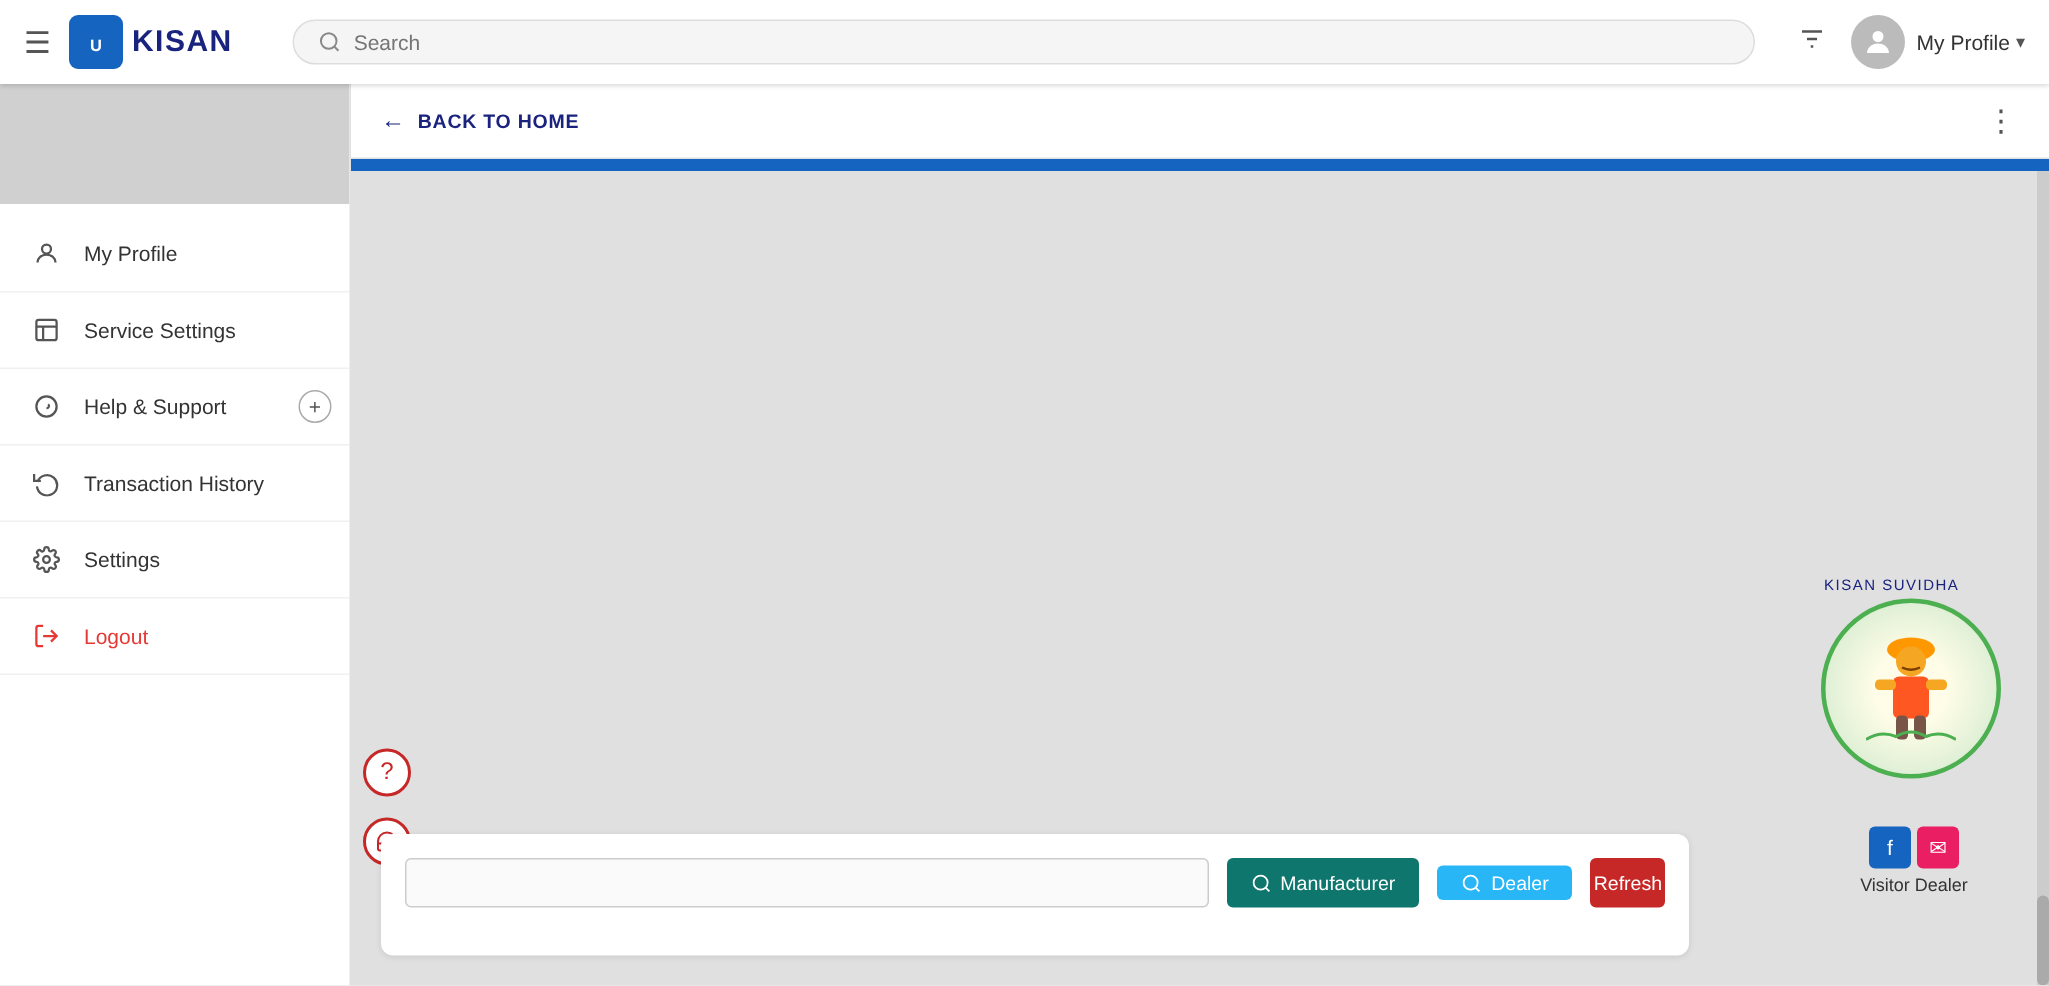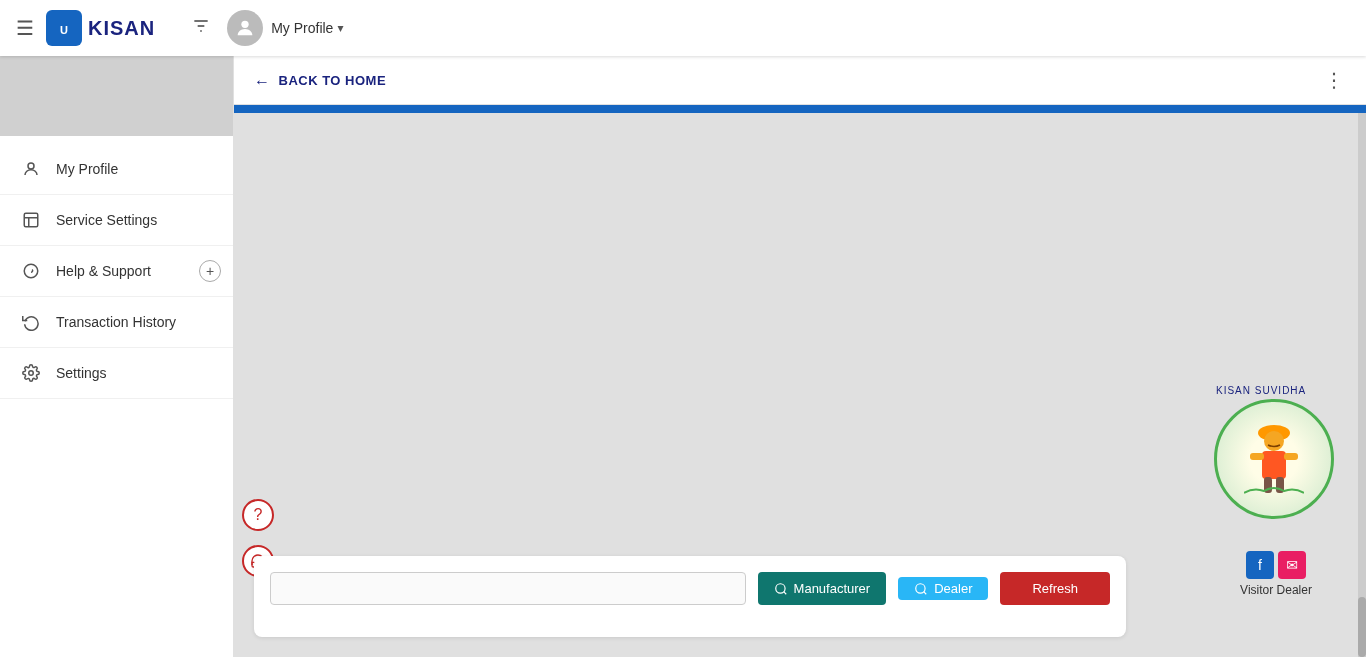--- a/index.html
+++ b/index.html
@@ -257,21 +257,21 @@
       cursor: pointer;
       font-size: 13px;
       display: flex;
       align-items: center;
       gap: 6px;
     }
     .btn-refresh {
       background: #c62828;
       color: #fff;
       border: none;
-      padding: 9px 32px;
+      padding: 9px 2px;
       border-radius: 4px;
       cursor: pointer;
       font-size: 13px;
     }
 
     
     .ask-umang {
       position: absolute;
       bottom: 20px;
       right: 10px;
@@ -357,20 +357,27 @@
 
 <div class="header">
   <span class="hamburger-icon">☰</span>
   <div class="logo-area">
 
     <svg class="logo-icon" viewBox="0 0 36 36">
       <rect width="36" height="36" rx="6" fill="#1565c0"></rect>
       <text x="18" y="24" text-anchor="middle" fill="#fff" font-size="11" font-weight="bold">U</text>
     </svg>
     <span class="logo-text">KISAN</span>
+  </div>
+  <div class="search-bar">
+    <svg width="16" height="16" viewBox="0 0 24 24" fill="none" stroke="#888" stroke-width="2">
+        <circle cx="11" cy="11" r="8"></circle>
+        <line x1="21" y1="21" x2="16.65" y2="16.65"></line>
+      </svg>
+    <input type="text" placeholder="Search" style="">
   </div>
   <div class="filter-icon-btn">
     <svg width="20" height="20" viewBox="0 0 24 24" fill="none" stroke="#555" stroke-width="2">
         <line x1="4" y1="6" x2="20" y2="6"></line>
         <line x1="8" y1="12" x2="16" y2="12"></line>
         <line x1="11" y1="18" x2="13" y2="18"></line>
       </svg>
   </div>
   <div class="profile-area">
     <div class="profile-avatar">
@@ -437,20 +444,30 @@
         <span class="icon">
           <svg width="18" height="18" viewBox="0 0 24 24" fill="none" stroke="#555" stroke-width="2">
               <circle cx="12" cy="12" r="3"></circle>
               <path d="M19.4 15a1.65 1.65 0 0 0 .33 1.82l.06.06a2 2 0 1 1-2.83 2.83l-.06-.06a1.65 1.65 0 0 0-1.82-.33 1.65 1.65 0 0 0-1 1.51V21a2 2 0 1 1-4 0v-.09A1.65 1.65 0 0 0 9 19.4a1.65 1.65 0 0 0-1.82.33l-.06.06a2 2 0 1 1-2.83-2.83l.06-.06A1.65 1.65 0 0 0 4.68 15a1.65 1.65 0 0 0-1.51-1H3a2 2 0 1 1 0-4h.09A1.65 1.65 0 0 0 4.6 9a1.65 1.65 0 0 0-.33-1.82l-.06-.06a2 2 0 1 1 2.83-2.83l.06.06A1.65 1.65 0 0 0 9 4.68a1.65 1.65 0 0 0 1-1.51V3a2 2 0 1 1 4 0v.09a1.65 1.65 0 0 0 1 1.51 1.65 1.65 0 0 0 1.82-.33l.06-.06a2 2 0 1 1 2.83 2.83l-.06.06A1.65 1.65 0 0 0 19.4 9a1.65 1.65 0 0 0 1.51 1H21a2 2 0 1 1 0 4h-.09a1.65 1.65 0 0 0-1.51 1z"></path>
             </svg>
         </span>
         <span>Settings</span>
       </div>
 
 
+      <div class="sidebar-item">
+        <span class="icon">
+          <svg width="18" height="18" viewBox="0 0 24 24" fill="none" stroke="#e53935" stroke-width="2">
+              <path d="M9 21H5a2 2 0 0 1-2-2V5a2 2 0 0 1 2-2h4"></path>
+              <polyline points="16 17 21 12 16 7"></polyline>
+              <line x1="21" y1="12" x2="9" y2="12"></line>
+            </svg>
+        </span>
+        <span style="color:#e53935;">Logout</span>
+      </div>
 
     </nav>
   </div>
 
   <div class="content-area">
 
     <div class="back-bar">
       <div class="back-btn">
         <span class="arrow">←</span>
         <span>BACK TO HOME</span>

